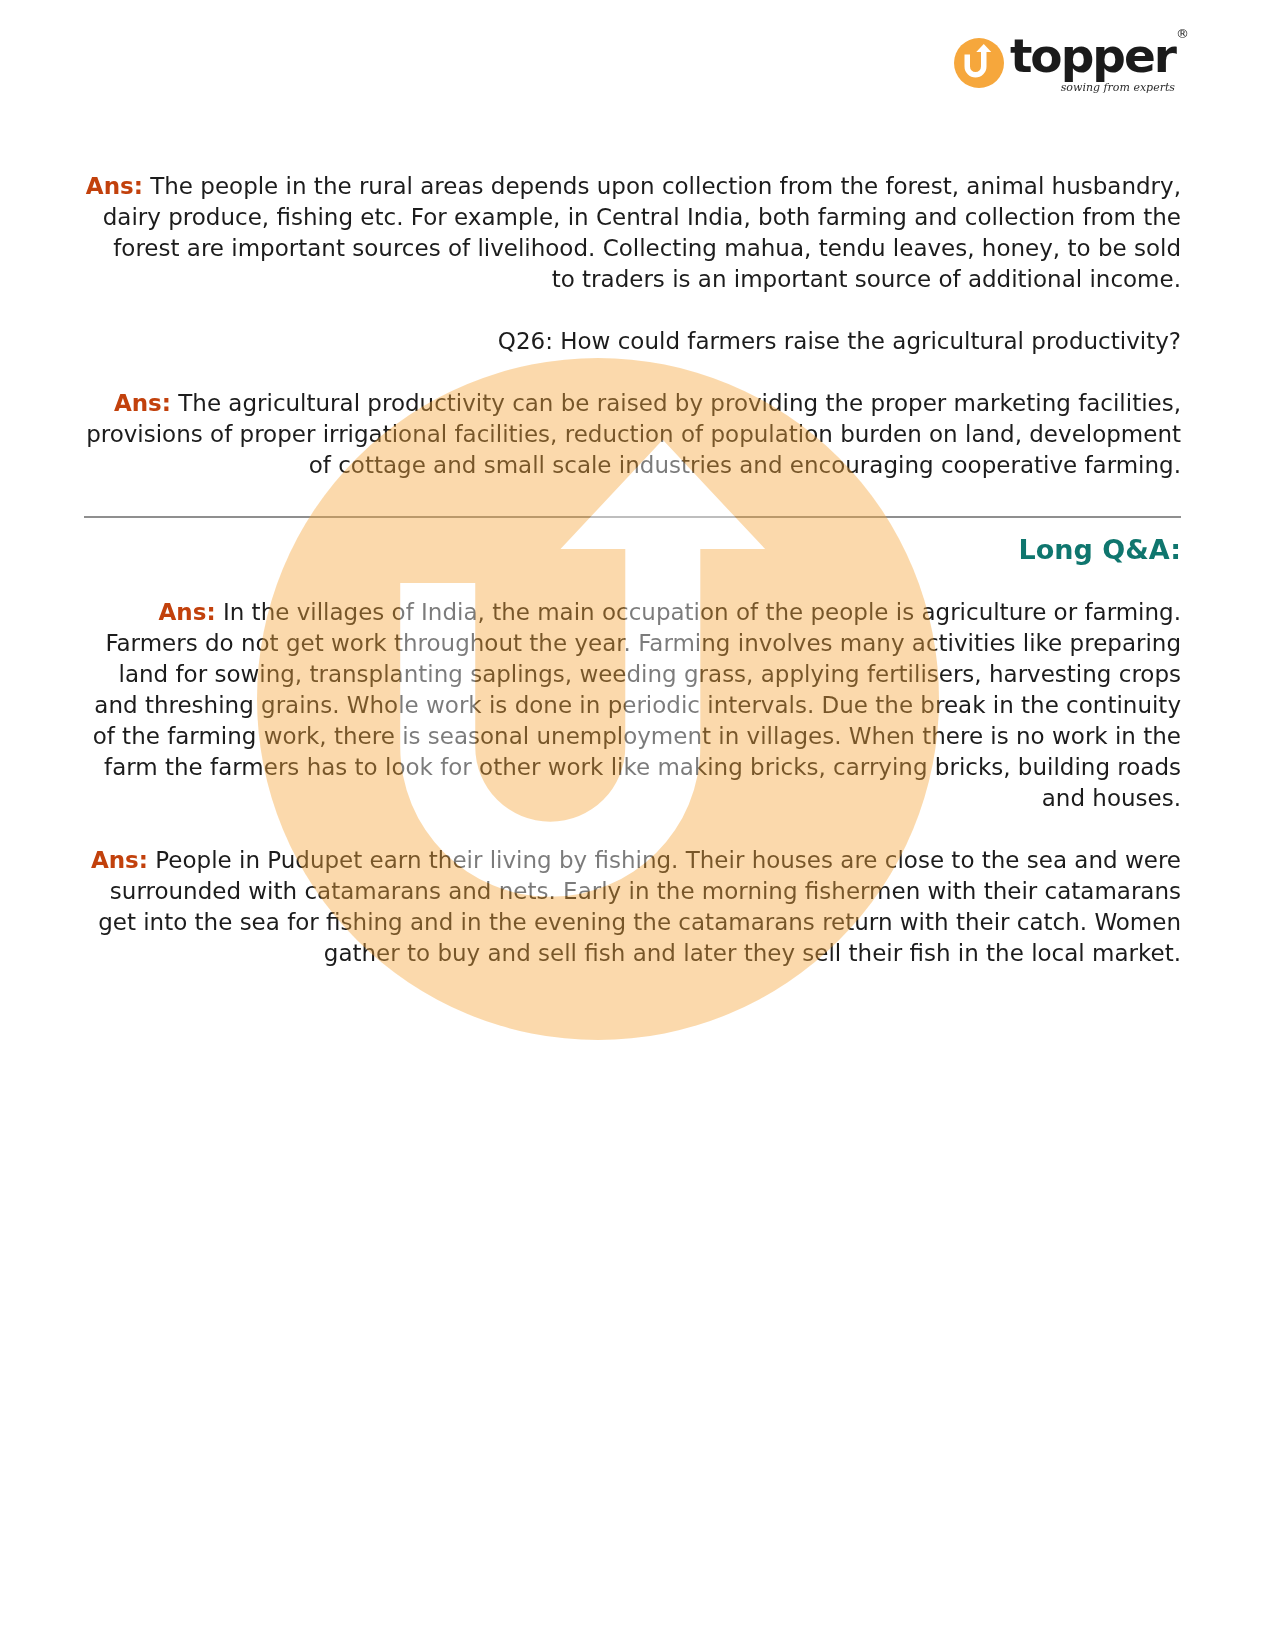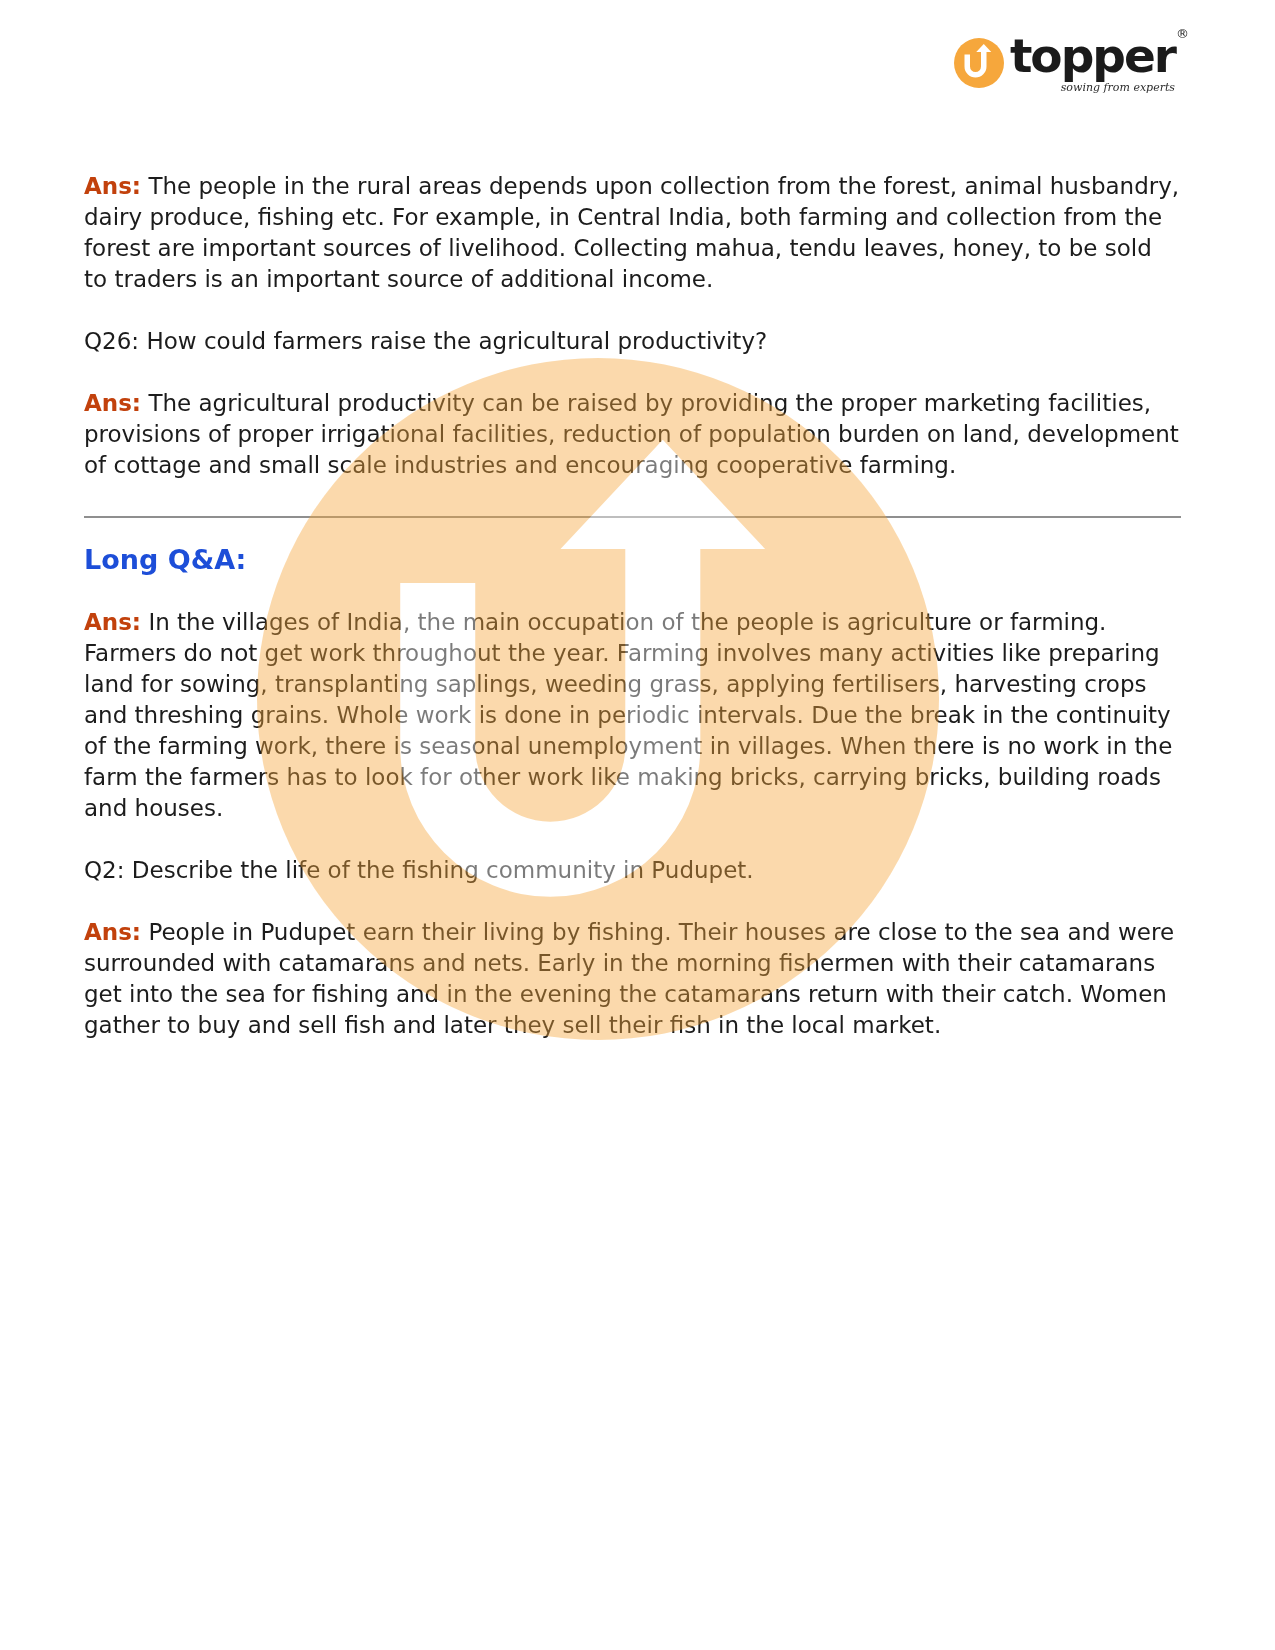--- a/index.html
+++ b/index.html
@@ -5,20 +5,21 @@
   * { margin: 0; padding: 0; box-sizing: border-box; }
   html, body { background: #ffffff; }
   .page {
     position: relative;
     width: 1275px;
     height: 1650px;
     background: #ffffff;
     overflow: hidden;
     font-family: "DejaVu Sans", "Liberation Sans", sans-serif;
     color: #1c1c1c;
+    text-align: right;
   }
 
   
   .logo {
     position: absolute;
     top: 30px;
     right: 100px;
     display: flex;
     align-items: flex-start;
     z-index: 10;
@@ -81,25 +82,25 @@
   }
   .para { margin-bottom: 31px; }
   .label-ans { font-weight: bold; color: #c2410c; }
   .label-q   { font-weight: normal; color: #1c1c1c; }
   .divider {
     border: none;
     border-top: 2px solid #8f8f8f;
     margin: 35px 0 0 0;
   }
   .section-heading {
-    margin-top: 26px;
+    margin-top: 16px;
     margin-bottom: 32px;
     font-size: 27px;
     font-weight: bold;
-    color: #1d4ed8;
+    color: #0f766e;
   }
 </style>
 </head>
 <body>
 
 <div class="page">
 
   <div class="logo">
     <svg class="logo-mark" viewBox="0 0 200 200" aria-hidden="true">
       <circle cx="100" cy="100" r="100" fill="#F6A73C"></circle>
@@ -120,21 +121,20 @@
 
     <p class="para"><span class="label-ans">Ans:</span> <span>The agricultural productivity can be raised by providing the proper marketing facilities, provisions of proper irrigational facilities, reduction of population burden on land, development of cottage and small scale industries and encouraging cooperative farming.</span></p>
 
     <hr class="divider">
 
     <h2 class="section-heading">Long Q&amp;A:</h2>
 
 
     <p class="para"><span class="label-ans">Ans:</span> <span>In the villages of India, the main occupation of the people is agriculture or farming. Farmers do not get work throughout the year. Farming involves many activities like preparing land for sowing, transplanting saplings, weeding grass, applying fertilisers, harvesting crops and threshing grains. Whole work is done in periodic intervals. Due the break in the continuity of the farming work, there is seasonal unemployment in villages. When there is no work in the farm the farmers has to look for other work like making bricks, carrying bricks, building roads and houses.</span></p>
 
-    <p class="para"><span class="label-q">Q2:</span> <span>Describe the life of the fishing community in Pudupet.</span></p>
 
     <p class="para"><span class="label-ans">Ans:</span> <span>People in Pudupet earn their living by fishing. Their houses are close to the sea and were surrounded with catamarans and nets. Early in the morning fishermen with their catamarans get into the sea for fishing and in the evening the catamarans return with their catch. Women gather to buy and sell fish and later they sell their fish in the local market.</span></p>
 
   </div>
 
   <svg class="watermark" viewBox="0 0 200 200" aria-hidden="true">
     <circle cx="100" cy="100" r="100" fill="#F6A73C"></circle>
     <path fill="#FFFFFF" d="M42,66 L64,66 L64,114 A22,22 0 0 0 108,114 L108,56 L89,56 L119,24 L149,56 L130,56 L130,114 A44,44 0 0 1 42,114 Z"></path>
   </svg>
 

